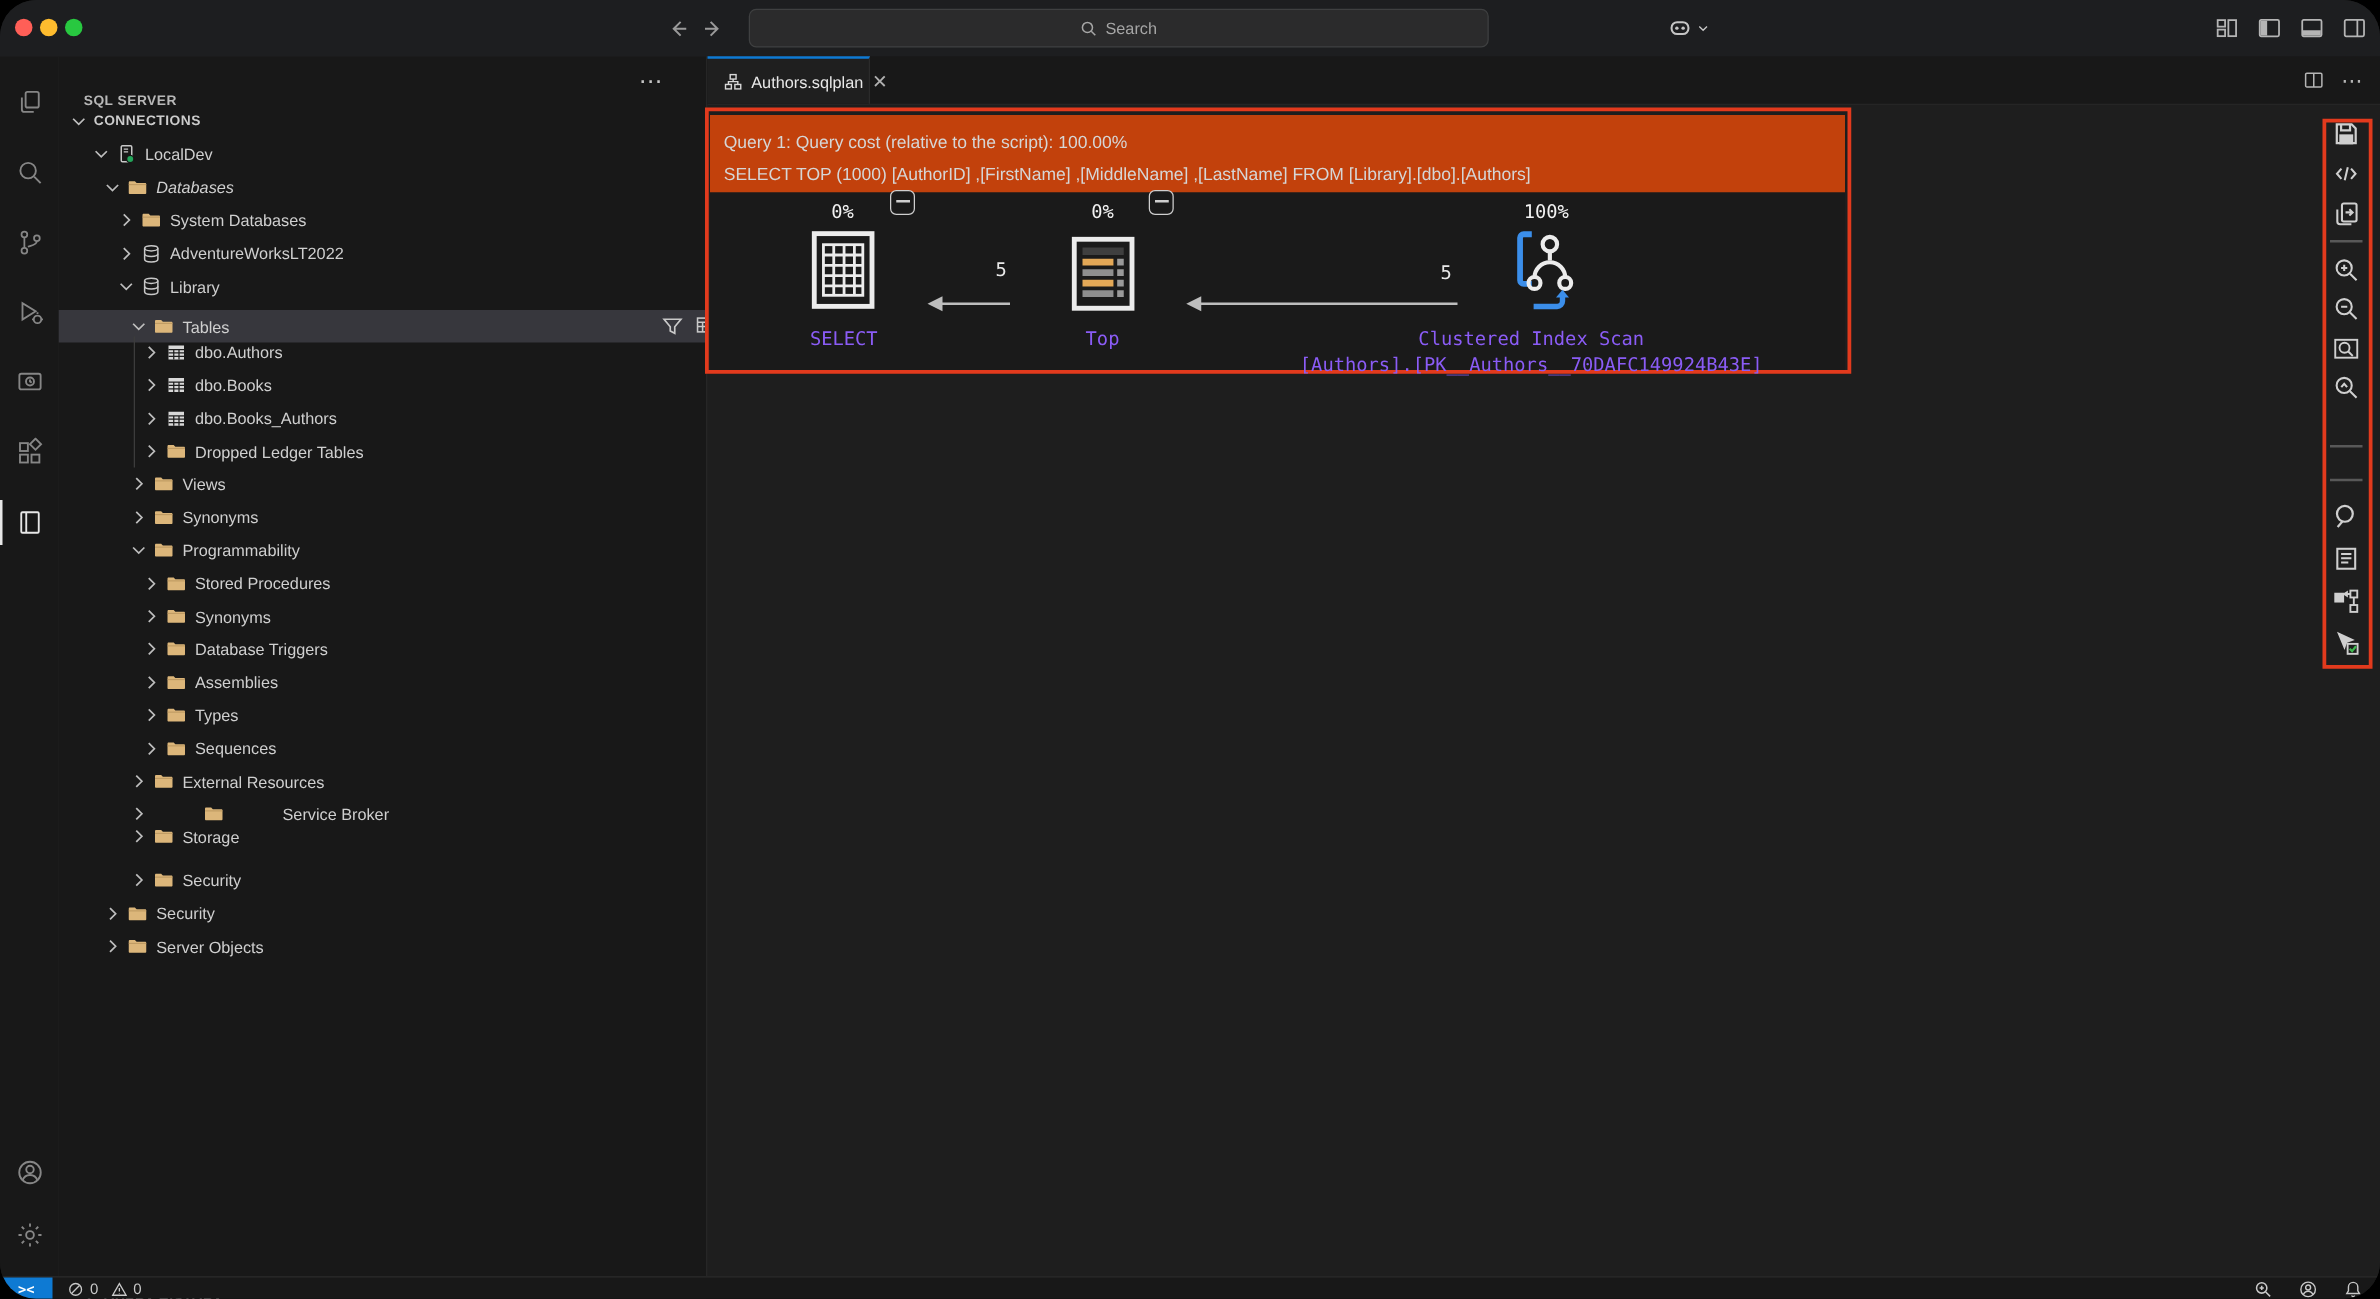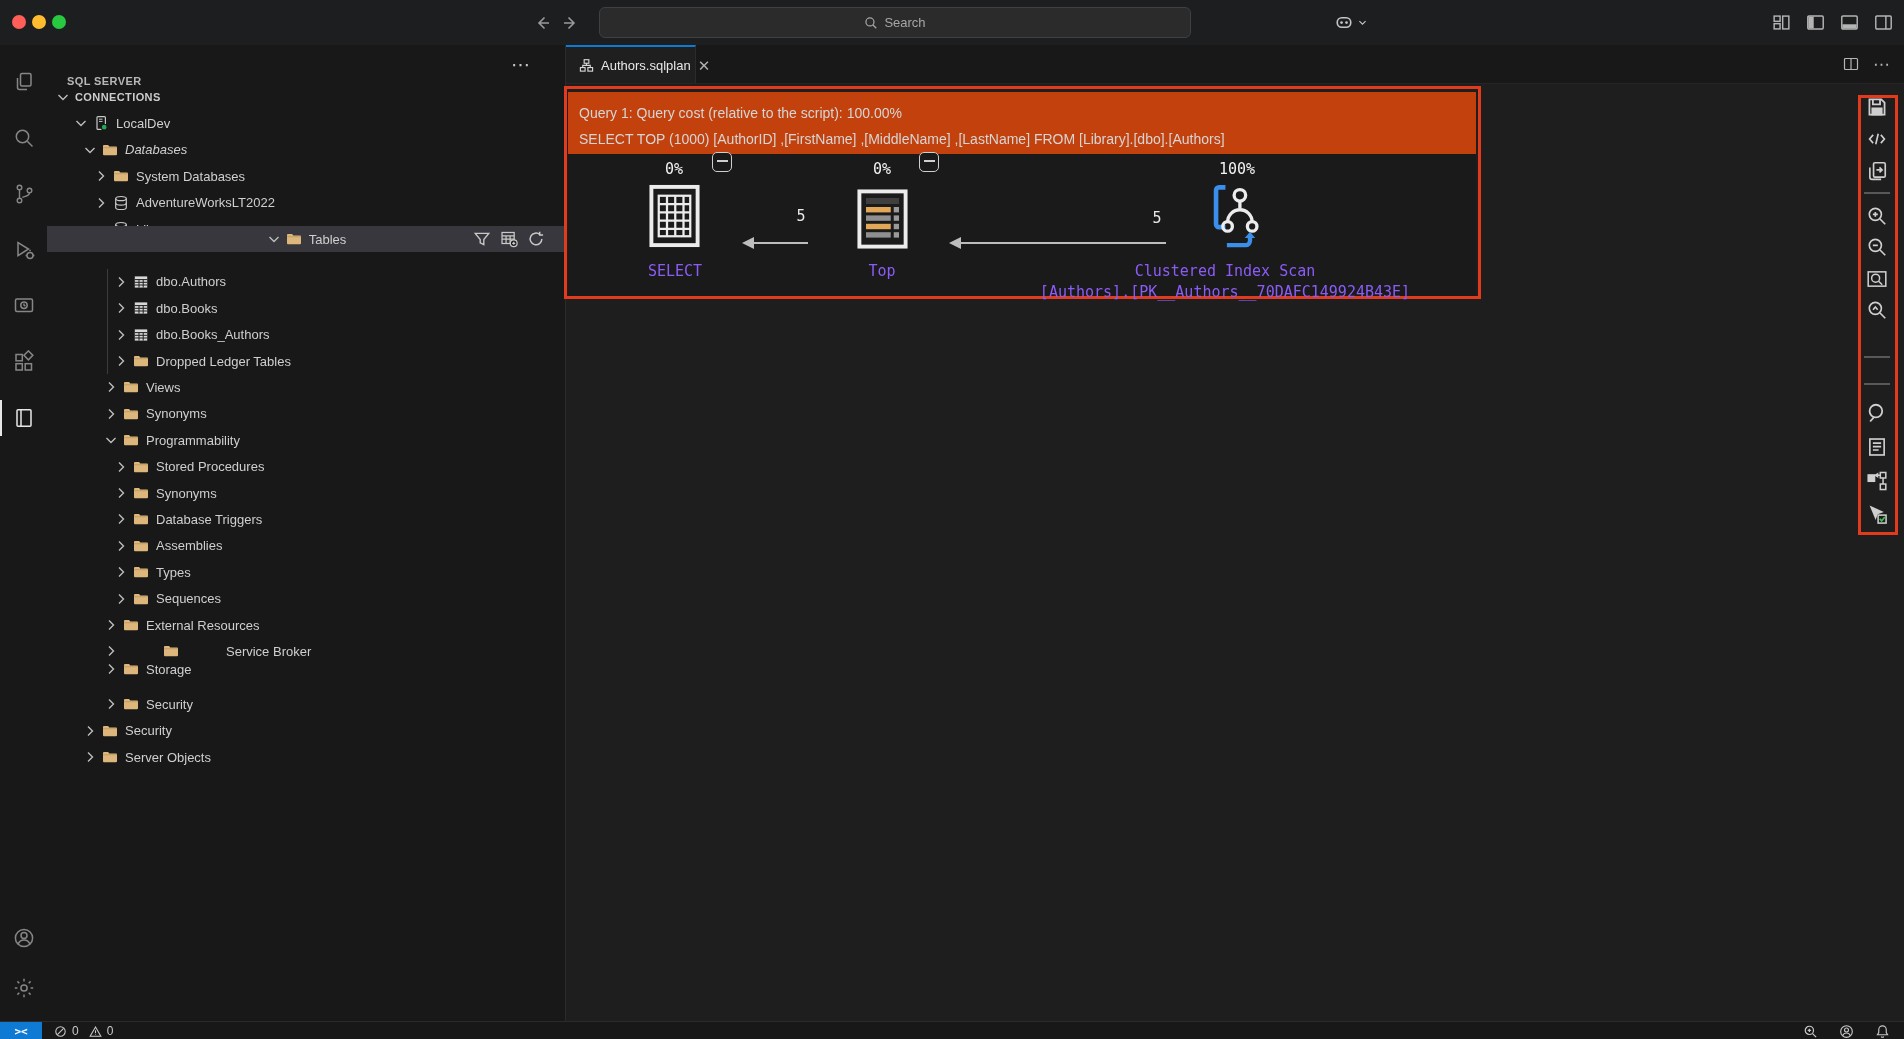--- a/index.html
+++ b/index.html
@@ -1,17 +1,17 @@
 <!DOCTYPE html>
 <html><head>
 <meta charset="utf-8">
 <style>
   html,body{margin:0;padding:0;background:#000;}
   .app{position:relative;width:1904px;height:1039px;background:#1e1e1e;overflow:hidden;
-       font-family:"Liberation Sans",sans-serif;color:#cccccc;-webkit-font-smoothing:antialiased;}
+       font-family:"Liberation Sans",sans-serif;color:#cccccc;border-radius:29px;-webkit-font-smoothing:antialiased;}
   svg{display:block;}
   
   .titlebar{position:absolute;left:0;top:0;width:1904px;height:45px;background:#1d1e20;border-bottom:1px solid #2b2b2b;}
   .light{position:absolute;top:15px;width:14px;height:14px;border-radius:50%;}
   .navarrow{position:absolute;top:13px;width:20px;height:20px;color:#9a9a9a;}
   .searchbox{position:absolute;left:599px;top:7px;width:590px;height:29px;background:#2b2b2c;border:1px solid #3f4041;
              border-radius:6px;display:flex;align-items:center;justify-content:center;gap:6px;color:#a6a6a6;font-size:13px;}
   .copilot{position:absolute;left:1334px;top:12px;display:flex;align-items:center;gap:3px;color:#c5c5c5;}
   .ticon{position:absolute;top:13px;width:19px;height:19px;color:#b5b5b5;}
   
@@ -281,21 +281,21 @@
           </span>
           <span class="ticn">
             <svg viewBox="0 0 16 16" fill="none" stroke="#c8c8c8" stroke-width="1.2">
               <ellipse cx="8" cy="3.6" rx="5.3" ry="2.1"></ellipse>
               <path d="M2.7 3.6v8.8c0 1.2 2.4 2.1 5.3 2.1s5.3-.9 5.3-2.1V3.6"></path>
               <path d="M2.7 8c0 1.2 2.4 2.1 5.3 2.1S13.3 9.2 13.3 8"></path>
             </svg>
           </span>
           <span class="lbl">Library</span>
         </div>
-        <div class="tree-row selected" style="top: 142px;  justify-content: center;">
+        <div class="tree-row selected" style="top: 164px; padding-left: 56px;">
           <span class="chev">
             <svg viewBox="0 0 16 16" fill="none" stroke="currentColor" stroke-width="1.4">
               <path d="M3.5 6L8 10.5L12.5 6"></path>
             </svg>
           </span>
           <span class="ticn">
             <svg viewBox="0 0 16 16">
               <path d="M1 3.9c0-.5.4-.9.9-.9h3.7c.3 0 .5.1.7.3l1 1.1h6.8c.5 0 .9.4.9.9v7c0 .5-.4.9-.9.9H1.9c-.5 0-.9-.4-.9-.9z" fill="#dcb67a"></path>
               <path d="M1 5.7h14" stroke="#b7945d" stroke-width=".7"></path>
             </svg>

